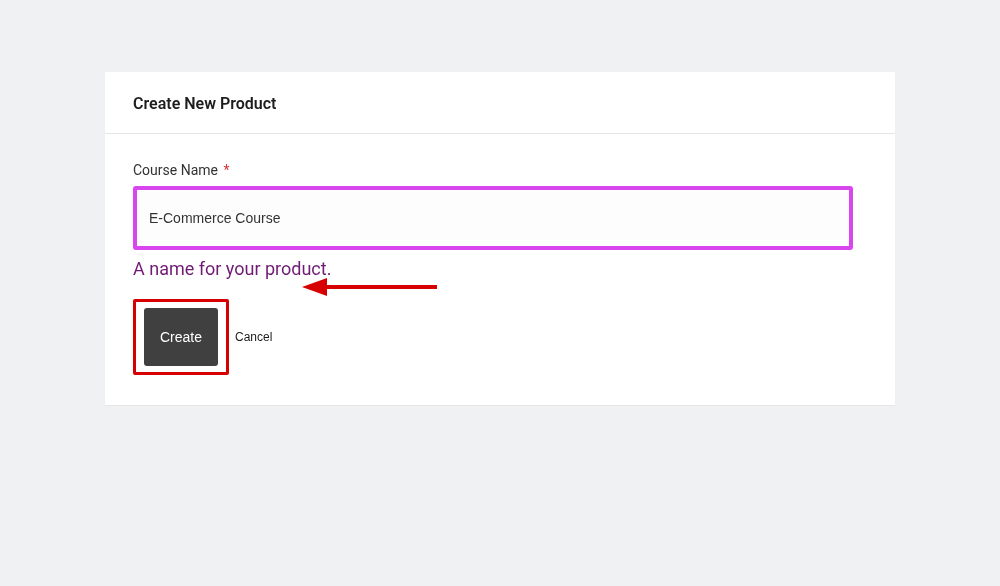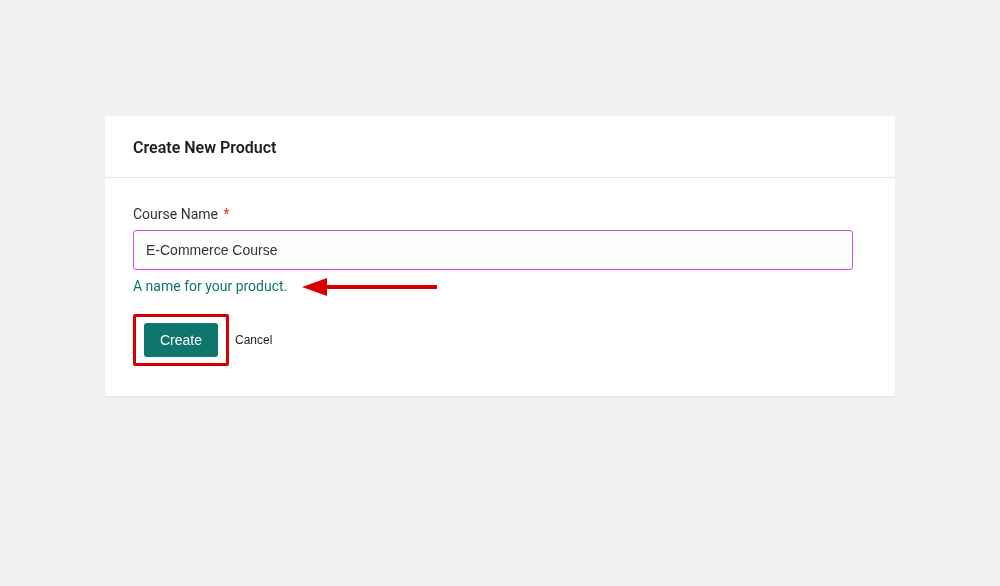--- a/index.html
+++ b/index.html
@@ -10,21 +10,21 @@
     body {
       font-family: -apple-system, BlinkMacSystemFont, "Segoe UI", Roboto, Oxygen, Ubuntu, sans-serif;
       background-color: #f0f1f2;
       width: 1000px;
       height: 586px;
       overflow: hidden;
       position: relative;
     }
     .panel {
       background-color: #ffffff;
-      margin: 116px auto 0;
+      margin: 72px auto 0;
       width: 790px;
       box-shadow: 0 1px 1px rgba(0,0,0,0.04);
     }
     .panel-header {
       padding: 22px 28px 20px;
       border-bottom: 1px solid #e5e5e5;
     }
     .panel-title {
       font-size: 16px;
       font-weight: 600;
@@ -37,49 +37,49 @@
       font-size: 14px;
       color: #333;
       margin-bottom: 8px;
     }
     .required-asterisk {
       color: #d63638;
       margin-left: 2px;
     }
     .text-input {
       width: 720px;
-      padding: 11px 12px;
+      padding: 20px 12px;
       font-size: 14px;
-      border: 1px solid #d946ef;
+      border: 4px solid #d946ef;
       border-radius: 3px;
       background-color: #fdfdfd;
       color: #333;
       margin-bottom: 8px;
     }
     .field-description {
-      font-size: 14px;
-      color: #0f766e;
+      font-size: 18px;
+      color: #701a75;
       margin-bottom: 20px;
     }
     .button-row {
       display: flex;
       align-items: center;
       position: relative;
     }
     .highlight-box {
       border: 3px solid #d60000;
       padding: 6px 8px;
       display: inline-flex;
       border-radius: 2px;
     }
     .btn-primary {
-      background-color: #0f766e;
+      background-color: #404040;
       color: #ffffff;
       border: none;
-      padding: 9px 16px;
+      padding: 21px 16px;
       font-size: 14px;
       font-weight: 500;
       border-radius: 3px;
       cursor: pointer;
     }
     .btn-cancel {
       background: none;
       border: none;
       color: #1d1d1d;
       font-size: 12px;

